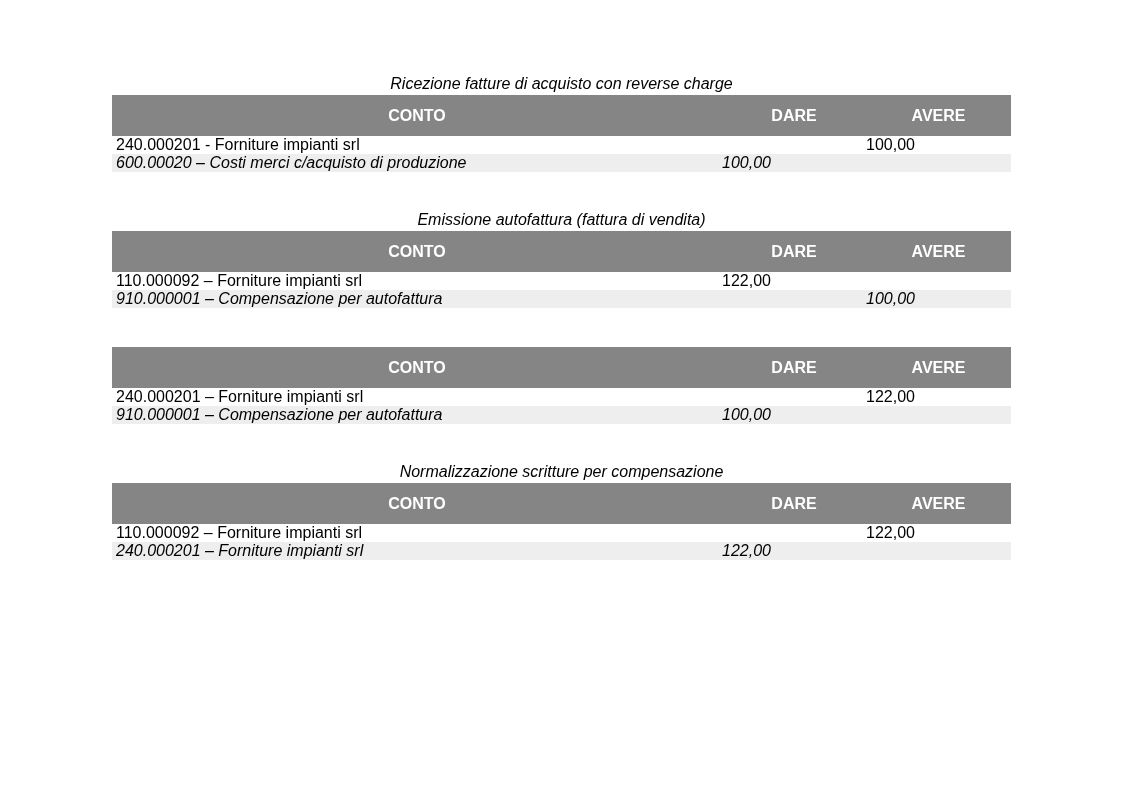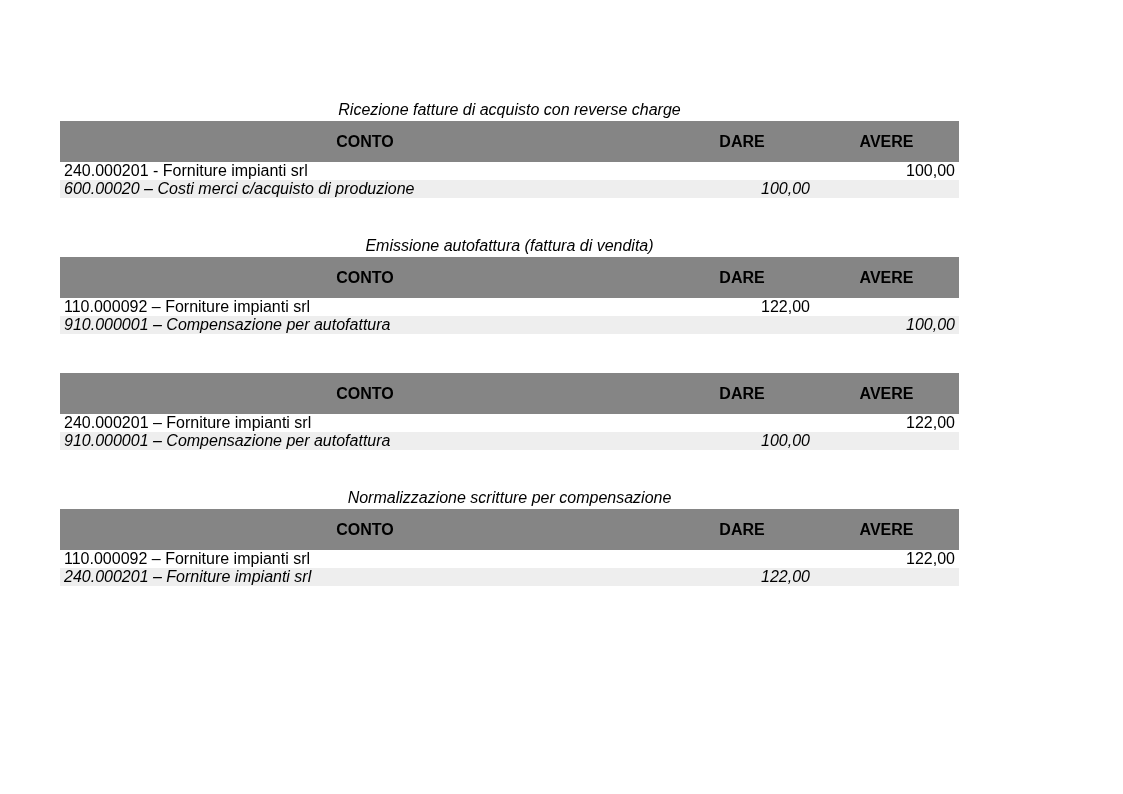--- a/index.html
+++ b/index.html
@@ -10,22 +10,22 @@
   body {
     width: 1123px;
     height: 794px;
     background: #ffffff;
     font-family: "Liberation Sans", sans-serif;
     color: #000000;
     overflow: hidden;
   }
   .doc {
     width: 899px;
-    margin-left: 60px;
-    padding-top: 101px;
+    margin-left: 112px;
+    padding-top: 75px;
   }
   .entry-section {
     margin-bottom: 39px;
   }
   .section-title {
     font-style: italic;
     font-size: 16px;
     line-height: 18px;
     text-align: center;
     color: #000000;
@@ -34,41 +34,41 @@
   table.journal-table {
     border-collapse: collapse;
     table-layout: fixed;
     width: 899px;
   }
   col.col-conto { width: 610px; }
   col.col-dare  { width: 144px; }
   col.col-avere { width: 145px; }
   .journal-table th {
     background: #858585;
-    color: #000000;
+    color: #ffffff;
     font-weight: bold;
     font-size: 16px;
     height: 41px;
     text-align: center;
     padding: 0;
     vertical-align: middle;
   }
   .journal-table td {
     font-size: 16px;
     height: 15px;
     padding: 0;
     vertical-align: middle;
     background: #ffffff;
   }
   .journal-table td.conto {
     text-align: left;
     padding-left: 4px;
   }
   .journal-table td.num {
-    text-align: right;
+    text-align: left;
     padding-right: 4px;
   }
   .journal-table tr.alt td {
     background: #eeeeee;
     font-style: italic;
   }
 </style>
 </head>
 <body>
 

